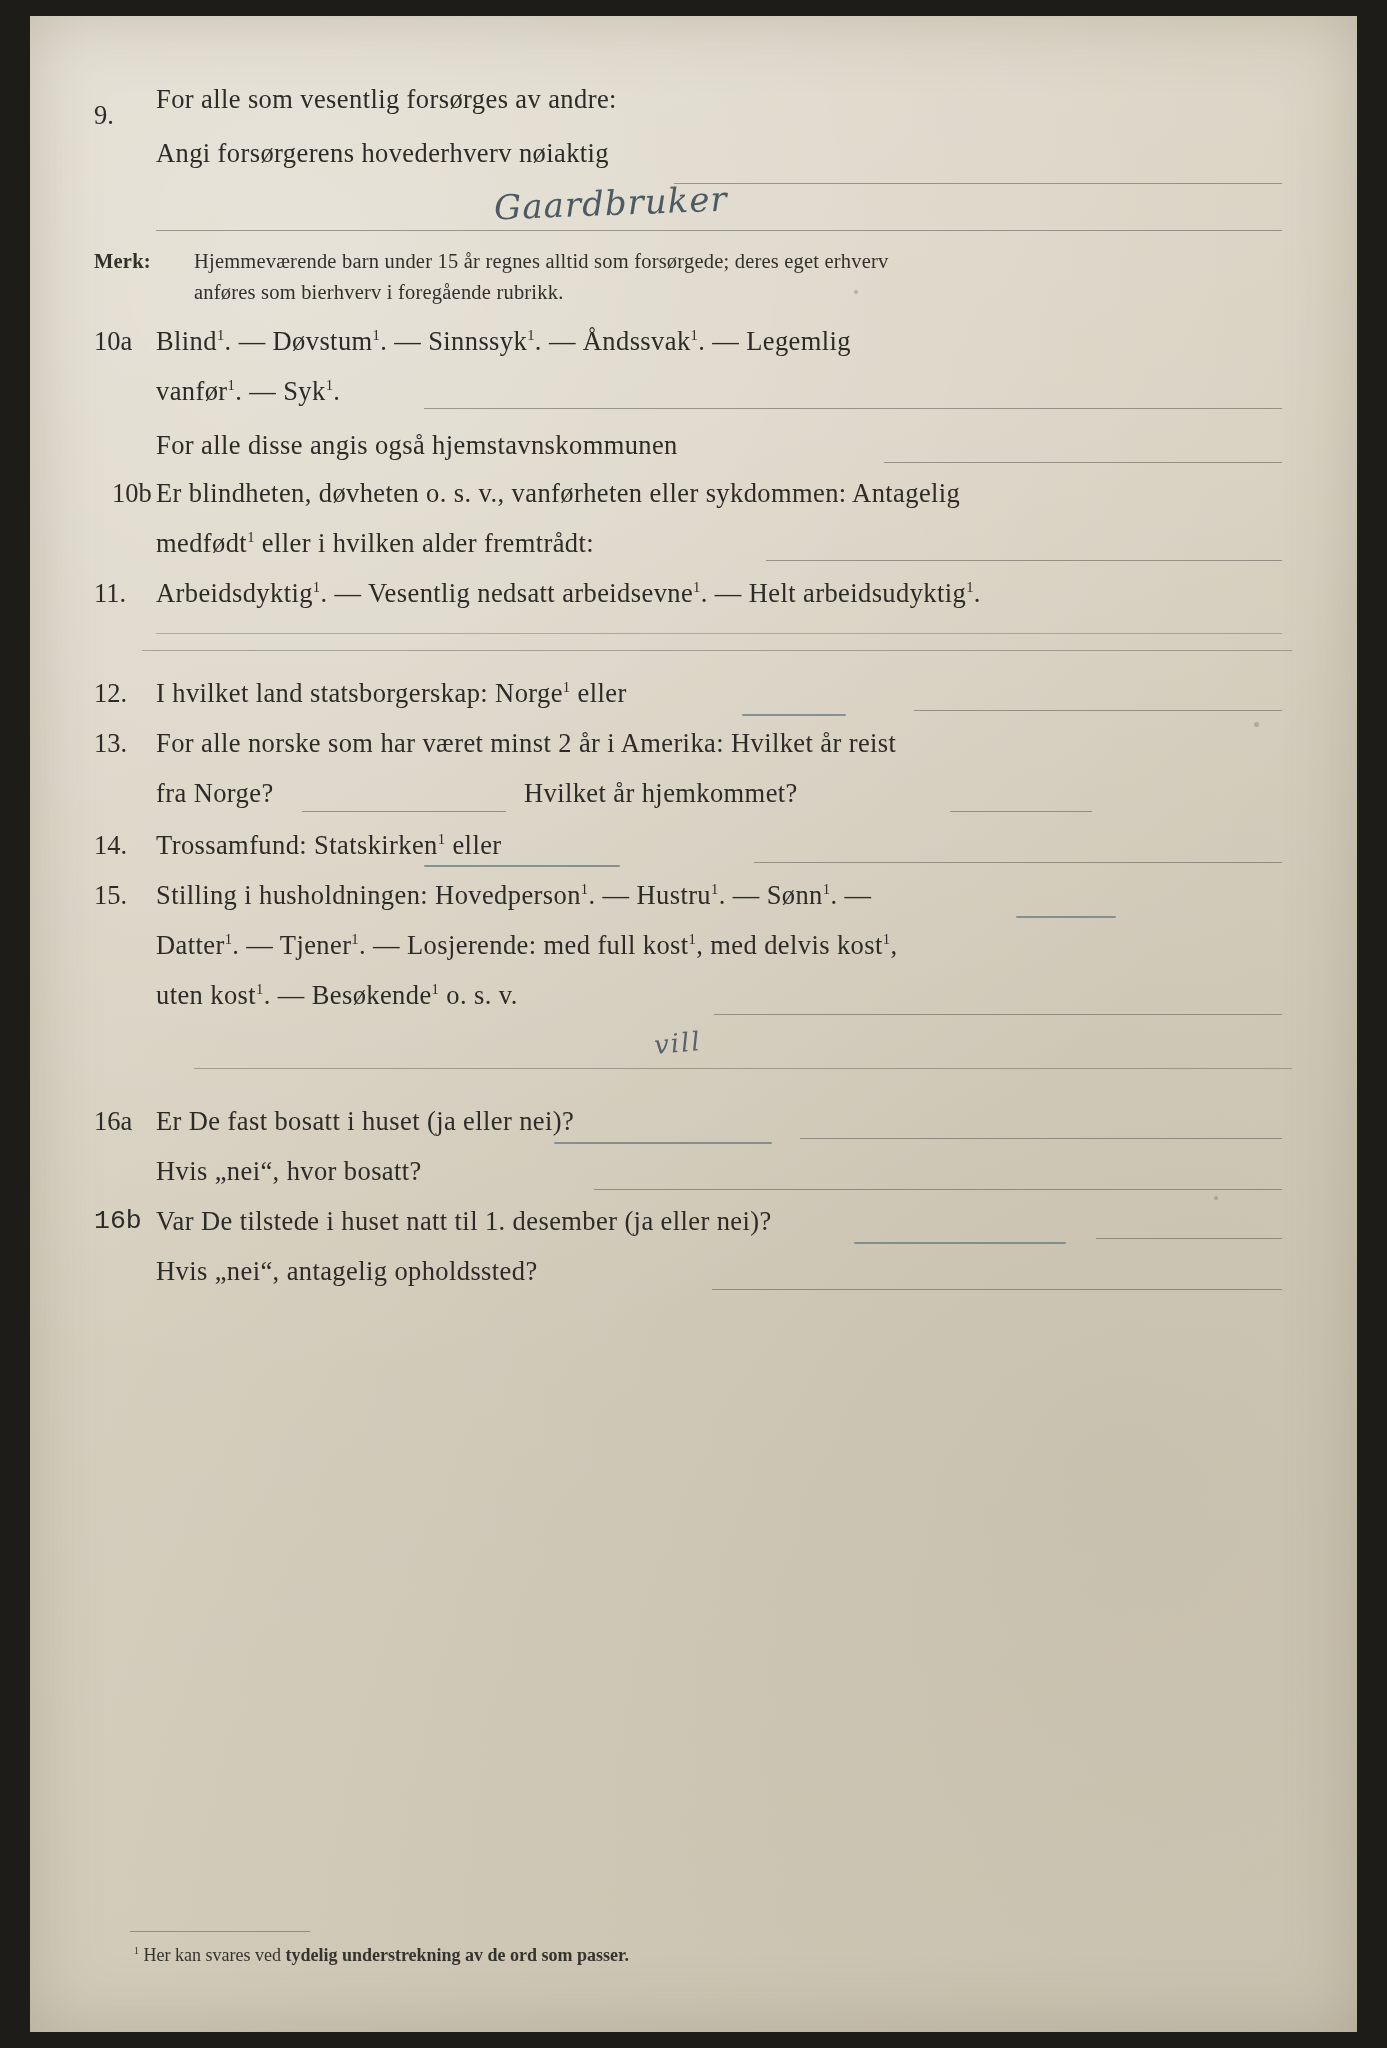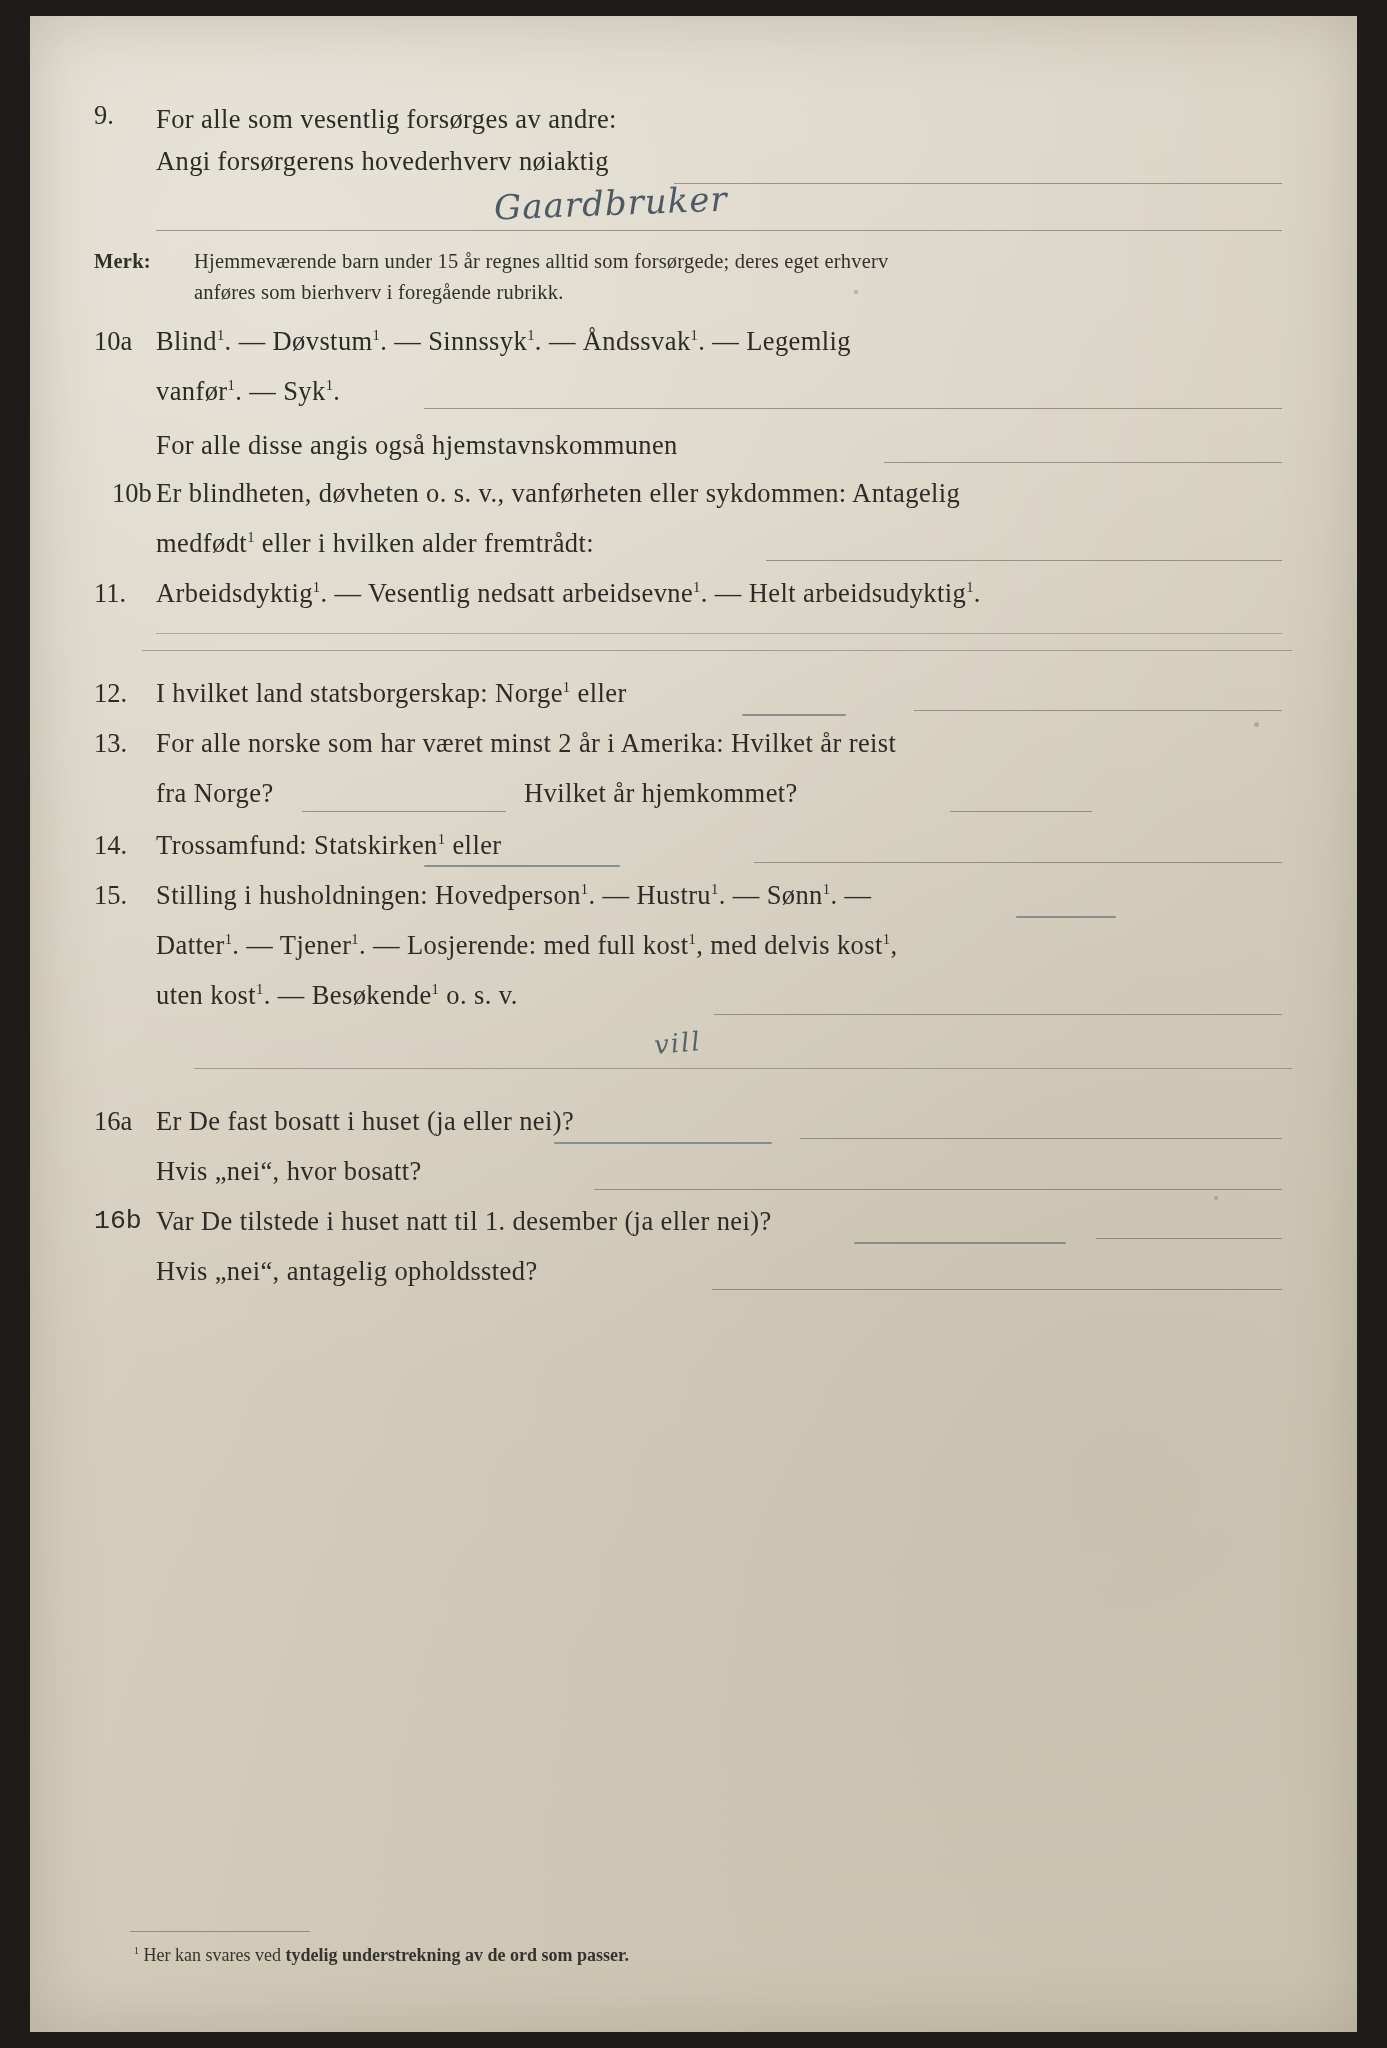--- a/index.html
+++ b/index.html
@@ -122,22 +122,22 @@
     border-radius: 50%;
   }
 </style>
 </head>
 <body>
 
 <div class="page">
   <div class="sheet">
 
     <div class="num" style="left:0px; top:22px;">9.</div>
-    <div class="ln" style="left:62px; top:26px;">For alle som vesentlig forsørges av andre:</div>
-    <div class="ln" style="left:62px; top:68px;">Angi forsørgerens hovederhverv nøiaktig</div>
+    <div class="ln" style="left:62px; top:6px;">For alle som vesentlig forsørges av andre:</div>
+    <div class="ln" style="left:62px; top:60px;">Angi forsørgerens hovederhverv nøiaktig</div>
     <div class="rule" style="left:580px; top:105px; width:608px;"></div>
     <div class="rule" style="left:62px; top:152px; width:1126px;"></div>
     <div class="hand big" style="left:400px; top:105px;">Gaardbruker</div>
 
     <div class="num small bold" style="left:0px; top:172px;">Merk:</div>
     <div class="ln small" style="left:100px; top:172px;">Hjemmeværende barn under 15 år regnes alltid som forsørgede; deres eget erhverv</div>
     <div class="ln small" style="left:100px; top:203px;">anføres som bierhverv i foregående rubrikk.</div>
 
     <div class="num" style="left:0px; top:248px;">10a</div>
     <div class="ln" style="left:62px; top:248px;">

